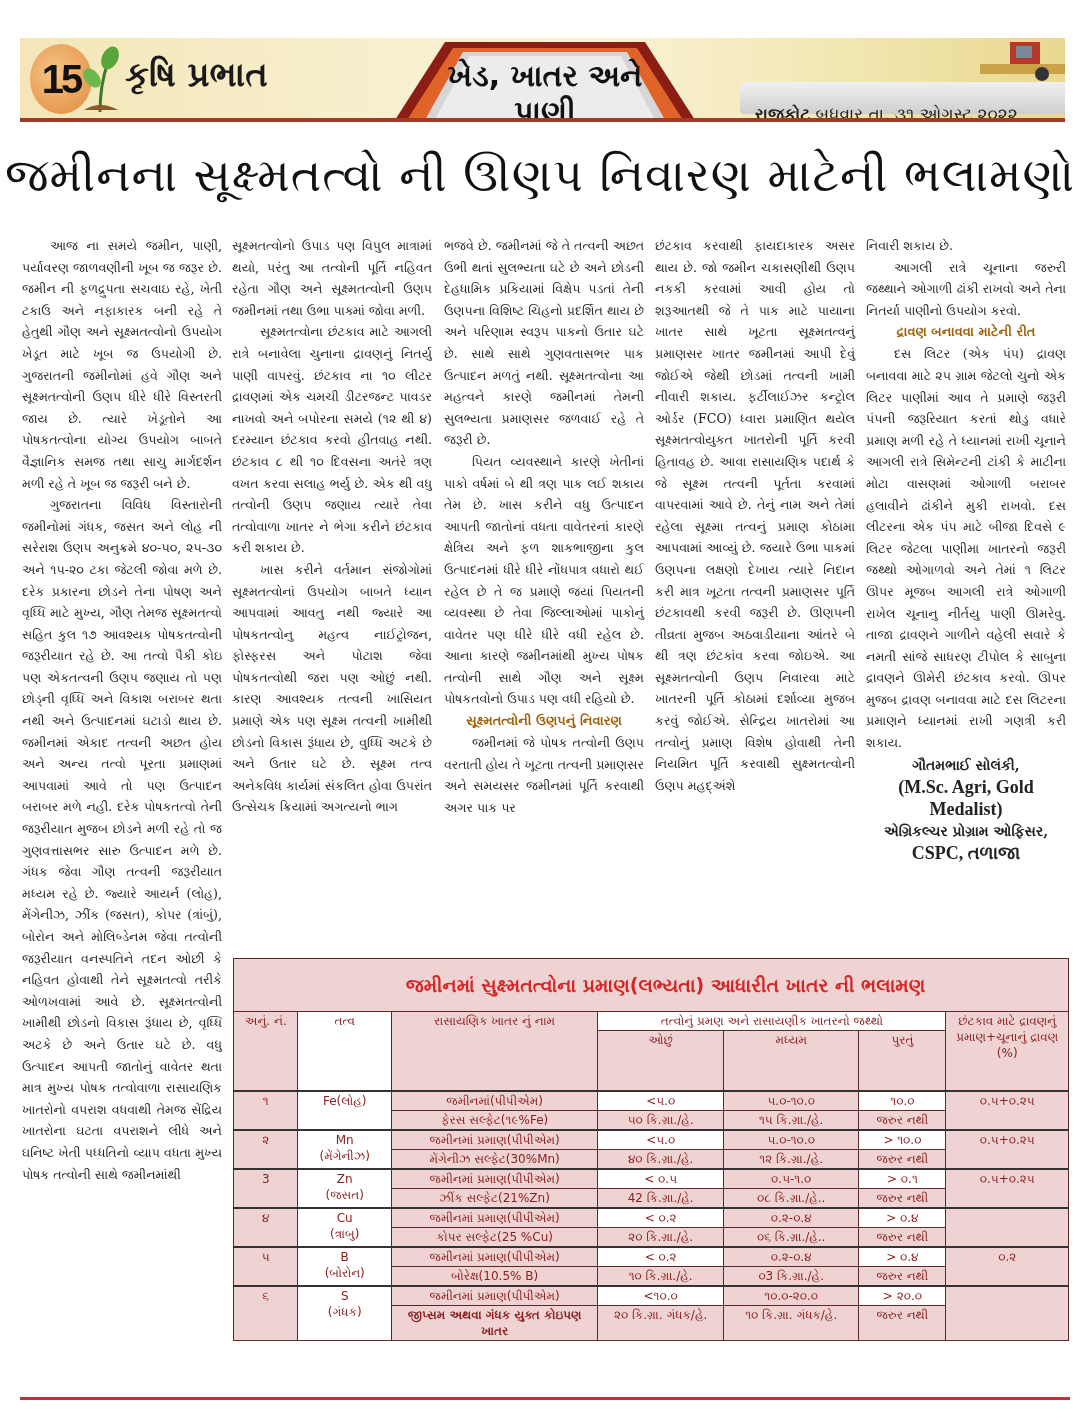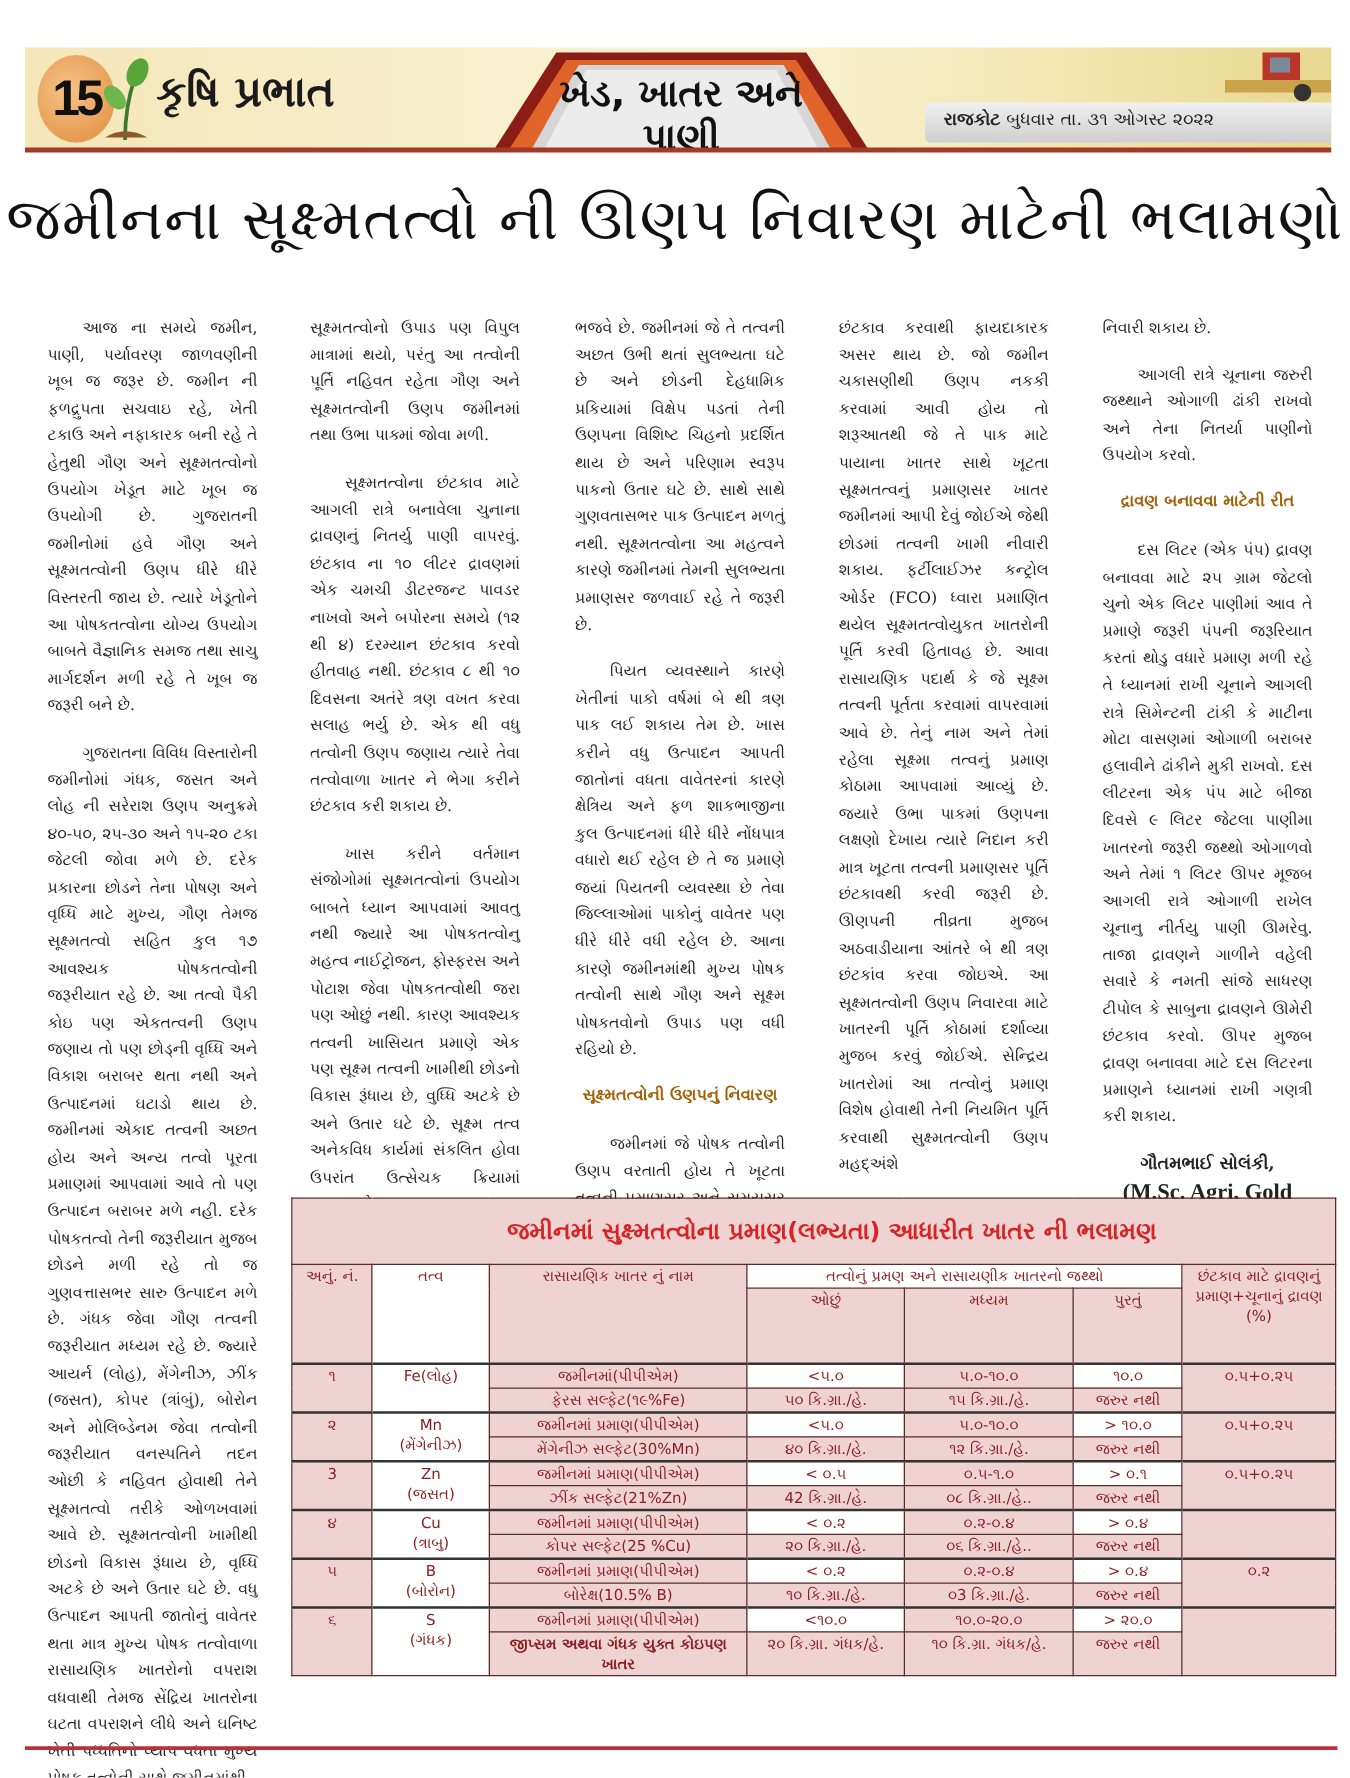--- a/index.html
+++ b/index.html
@@ -10,30 +10,30 @@
     background:linear-gradient(90deg,#f4e6b8 0%,#f7eecb 30%,#faf3d6 55%,#f2e6b0 80%,#e9d890 100%); overflow:hidden; }
   .masthead-rule { position:absolute; left:20px; top:118px; width:1045px; height:4px; background:#a23a2a; }
   .page-num { position:absolute; left:10px; top:6px; width:62px; height:70px; border-radius:50%;
     background:radial-gradient(circle at 40% 40%,#f6c487,#e08a3c); display:flex; align-items:center; justify-content:center;
     font-family:"Liberation Sans", sans-serif; font-weight:bold; font-size:40px; color:#111; letter-spacing:-3px; }
   .sprout { position:absolute; left:62px; top:6px; width:40px; height:70px; }
   .section-name { position:absolute; left:105px; top:16px; font-weight:bold; font-size:34px; color:#1a1a1a; }
   .tab-shape { position:absolute; left:375px; top:0; width:300px; height:82px; }
   .tab-label { position:absolute; left:415px; top:20px; width:220px; text-align:center; font-weight:bold; font-size:30px; color:#111; }
   .dateline-box { position:absolute; left:720px; top:44px; width:325px; height:32px; background:linear-gradient(180deg,#f0f0f0,#cfcfcf); border-radius:4px 0 0 4px; }
-  .dateline { position:absolute; left:735px; top:50px; font-size:14px; color:#222;text-align:center; }
+  .dateline { position:absolute; left:735px; top:66px; font-size:17px; color:#222;text-align:center; }
   .dateline b { font-weight:bold; }
   .harvester { position:absolute; left:960px; top:0; width:85px; height:44px; }
 
   
   .headline { position:absolute; left:0; top:148px; width:1080px; text-align:center; font-weight:normal; font-size:46px; color:#111; letter-spacing:1px; }
 
   
   .col { position:absolute; top:235px; font-family:"DejaVu Serif", serif; font-size:12.6px; line-height:21.6px; color:#222; text-align:justify; }
-  .col p { margin:16px; text-indent:28px; }
+  .col p { margin:0; text-indent:28px; }
   .col p.noind { text-indent:0; }
   .col h4 { margin:0; font-family:"DejaVu Sans", sans-serif; font-size:13px; line-height:22px; color:#a16207; font-weight:bold; text-align:center; }
   .c1 { left:22px; width:200px; height:1160px; }
   .c2 { left:232px; width:200px; height:715px; }
   .c3 { left:444px; width:200px; height:715px; }
   .c4 { left:655px; width:200px; height:715px; }
   .c5 { left:866px; width:200px; height:715px; }
   .byline { text-align:center; font-weight:bold; font-size:14px; line-height:22px; }
   .byline .en { font-family:"Liberation Serif", serif; font-size:18px; }
 

